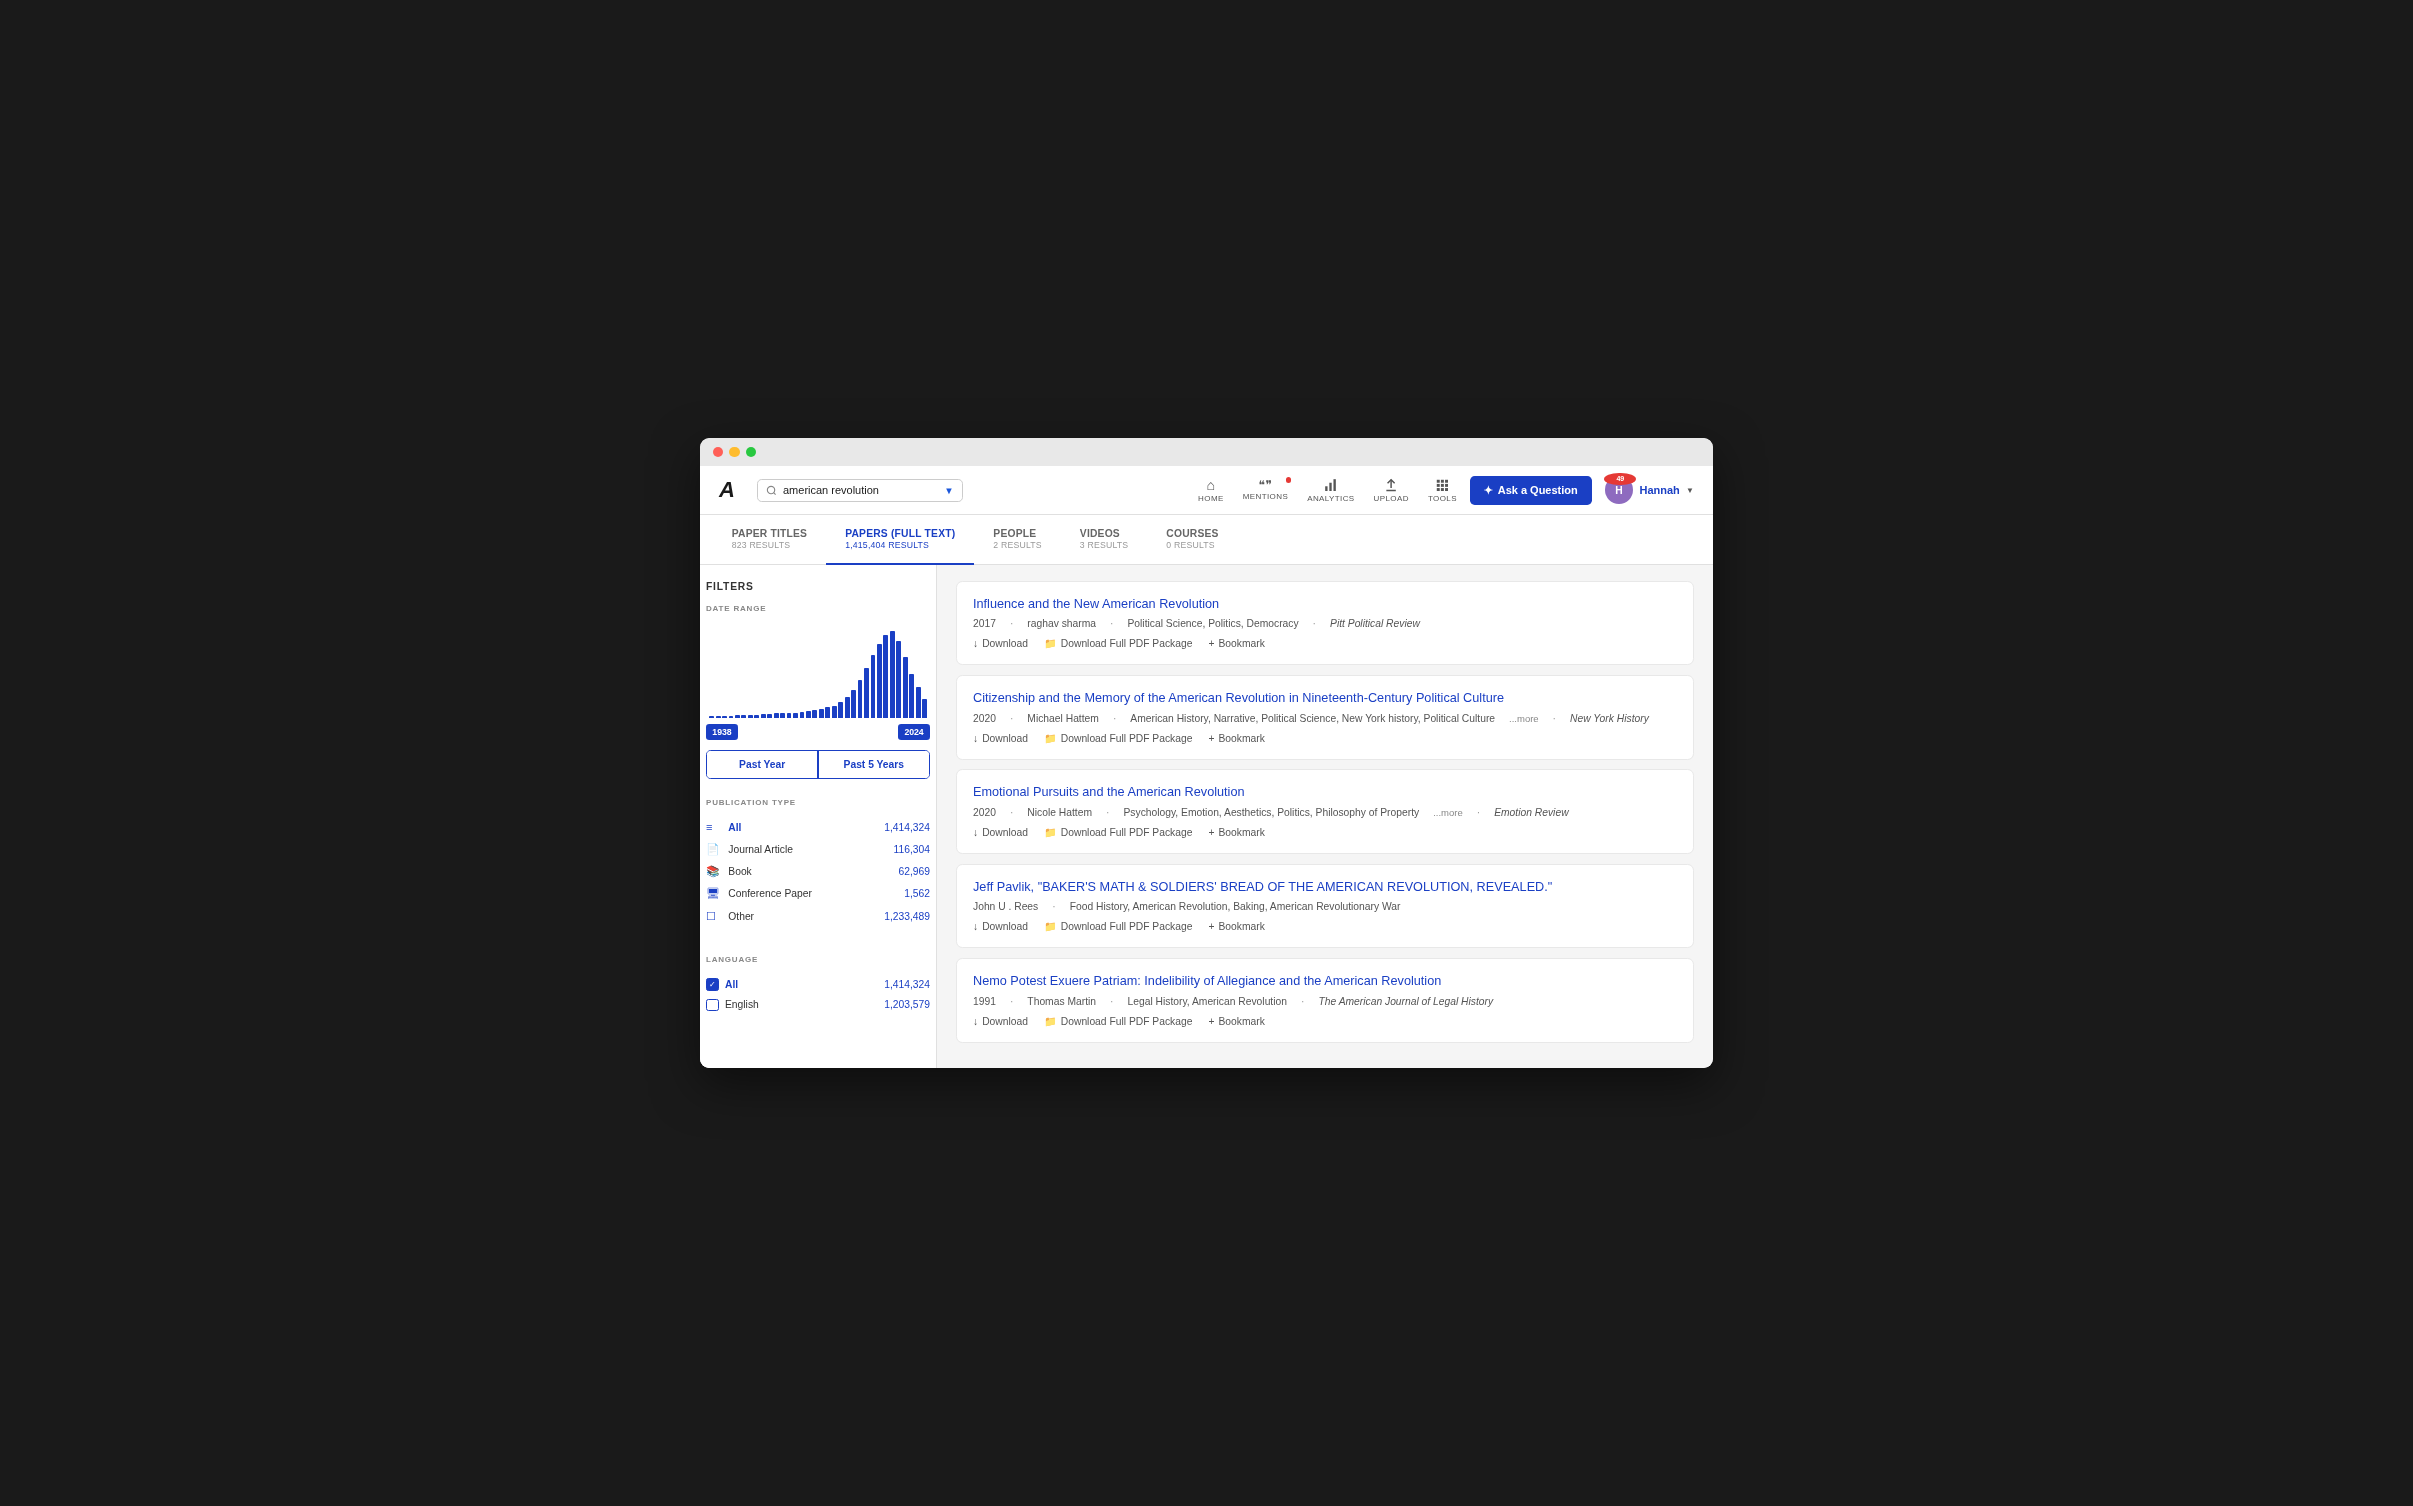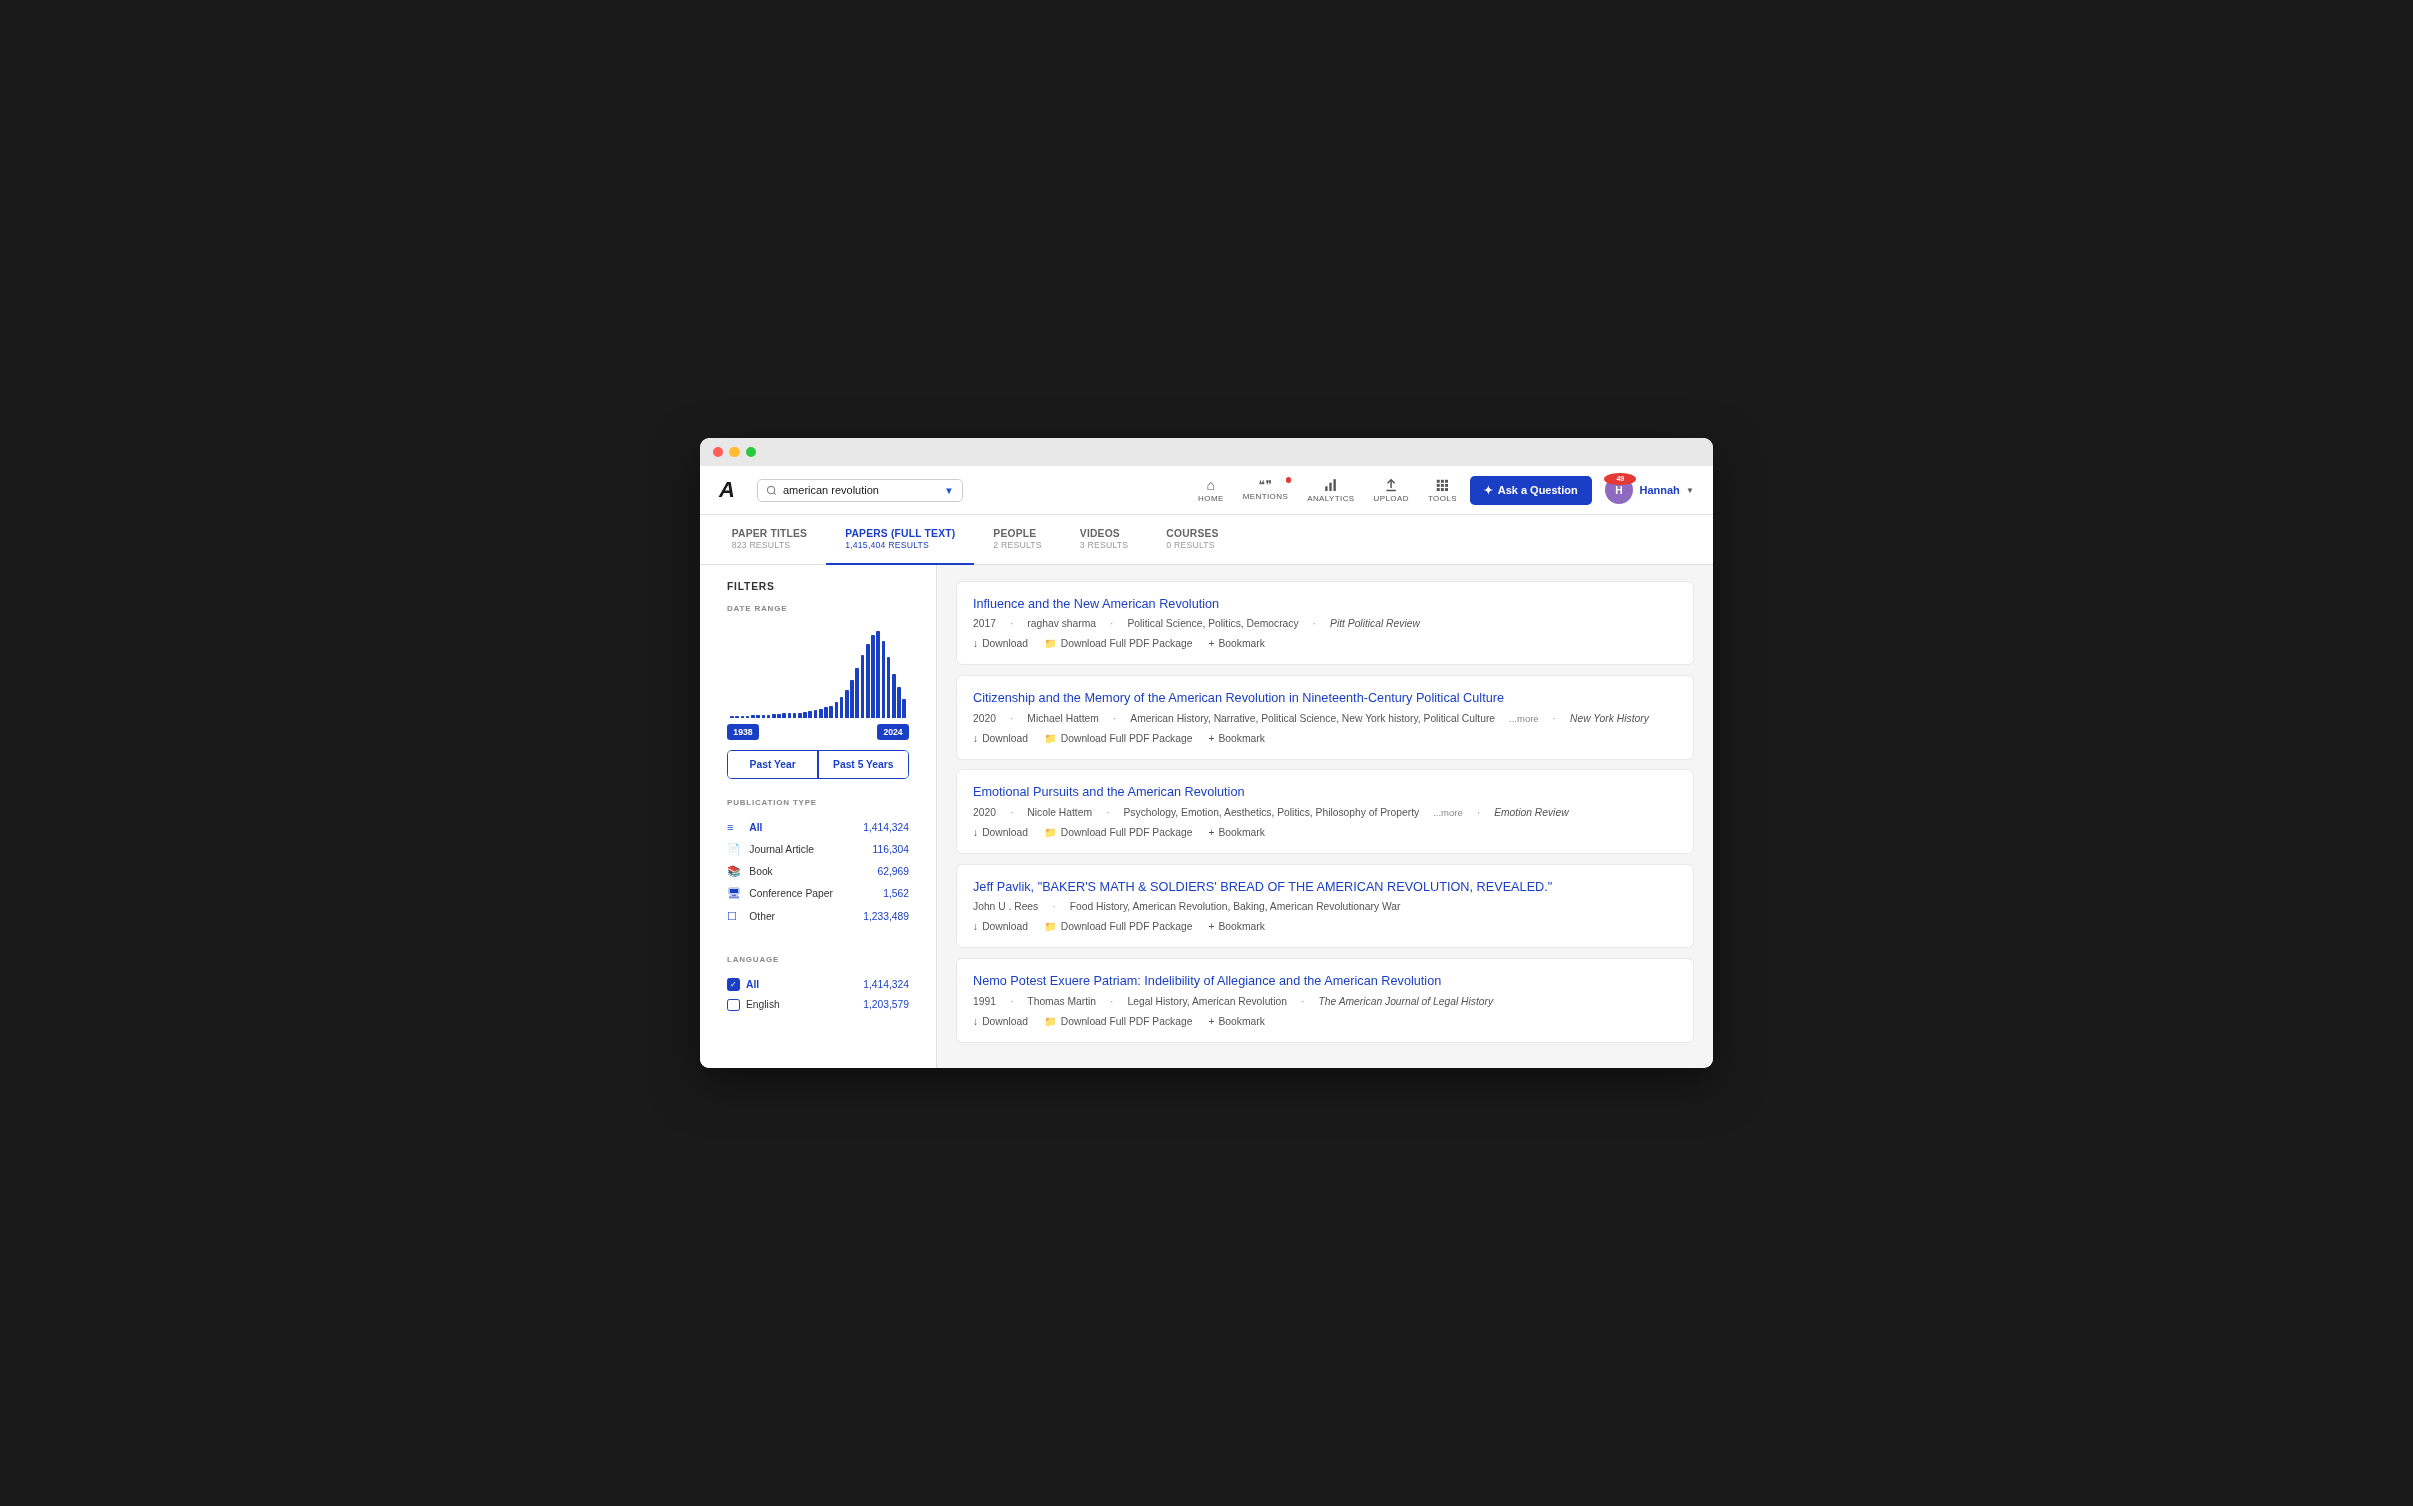--- a/index.html
+++ b/index.html
@@ -37,21 +37,21 @@
     .dropdown-arrow { color: #555; font-size: 8px; }
     
     .tabs-bar { background: white; display: flex; border-bottom: 1.6px solid #e0e0e0; padding: 0 12.7px; }
     .tab { padding: 12.7px 19px; font-size: 10.3px; font-weight: 600; cursor: pointer; border-bottom: 2.4px solid transparent; margin-bottom: -1.6px; color: #666; text-transform: uppercase; letter-spacing: 0.2px; }
     .tab .count { font-size: 8.7px; font-weight: 400; color: #999; display: block; margin-top: 1.6px; }
     .tab.active { color: #1a3fc4; border-bottom-color: #1a3fc4; }
     .tab.active .count { color: #1a3fc4; }
     
     .content { display: flex; background: #f5f5f5; min-height: 475px; }
     
-    .sidebar { width: 237px; background: white; border-right: 0.8px solid #e0e0e0; padding: 16px 27px; flex-shrink: 0; }
+    .sidebar { width: 237px; background: white; border-right: 0.8px solid #e0e0e0; padding: 16px 6px; flex-shrink: 0; }
     .filters-title { font-size: 10.3px; font-weight: 700; color: #333; letter-spacing: 0.8px; text-transform: uppercase; margin-bottom: 12.7px; }
     .filter-section-title { font-size: 8px; font-weight: 600; color: #888; text-transform: uppercase; letter-spacing: 0.8px; margin-bottom: 9.5px; }
     
     .chart-area { height: 95px; position: relative; margin-bottom: 6.3px; display: flex; align-items: flex-end; gap: 1.6px; padding: 0 3.2px; }
     .bar { background: #1a3fc4; width: 4.7px; border-radius: 0.8px 0.8px 0 0; flex-shrink: 0; }
     .chart-labels { display: flex; justify-content: space-between; align-items: center; margin-bottom: 9.5px; }
     .year-badge { background: #1a3fc4; color: white; font-size: 8.7px; font-weight: 600; padding: 3.2px 6.3px; border-radius: 3.2px; }
     
     .date-buttons { display: flex; border: 1.2px solid #1a3fc4; border-radius: 4.7px; overflow: hidden; margin-bottom: 19px; }
     .date-btn { flex: 1; padding: 8px; text-align: center; font-size: 10.3px; font-weight: 600; cursor: pointer; }

